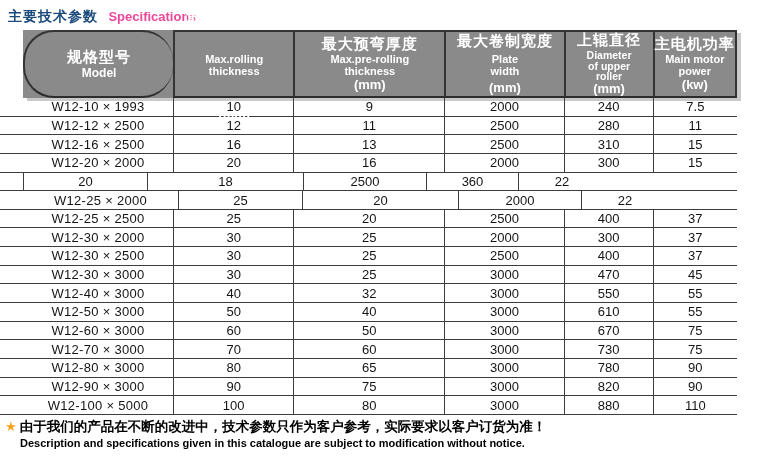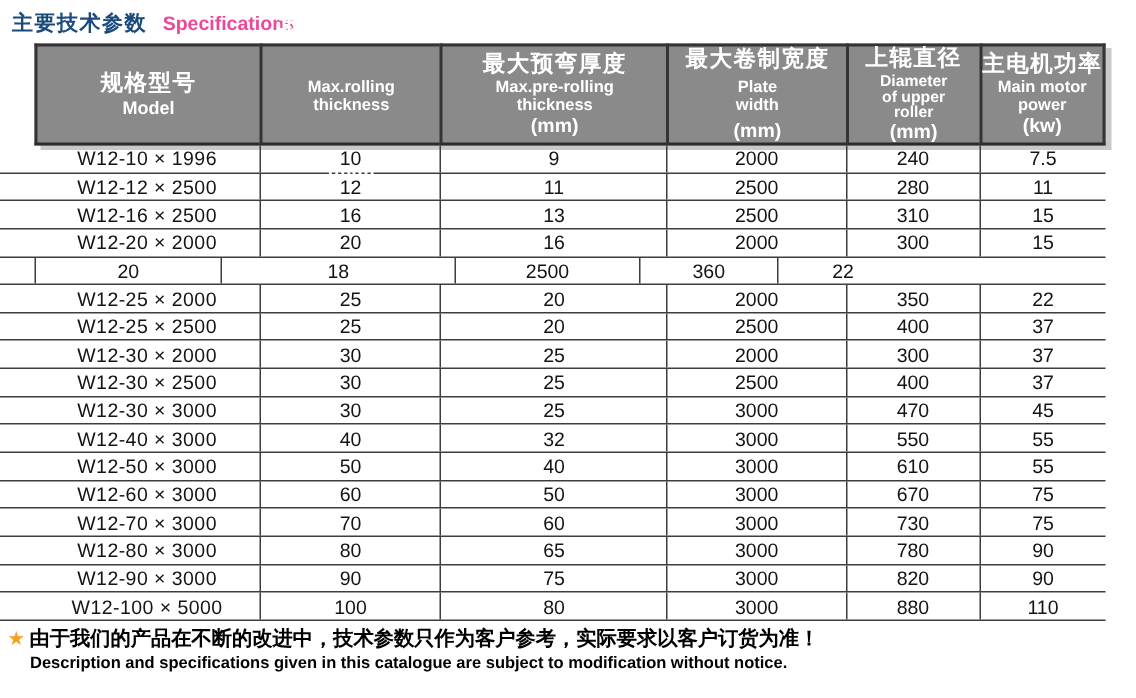--- a/index.html
+++ b/index.html
@@ -19,21 +19,21 @@
          align-items:center;color:#fff;text-align:center;
          border-top:2px solid #343434;border-bottom:2px solid #2c2c2c;}
   .hcell.hb{border-left:2px solid #343434;}
   .hcell.first{border-left:2px solid #343434;}
   .hcell.last{border-right:2px solid #343434;}
   .hcell .zh{font-size:15px;font-weight:bold;line-height:1.2;letter-spacing:1px;}
   .hcell .en{font-size:11px;font-weight:bold;line-height:1.08;white-space:pre-line;margin-top:1px;}
   .hcell .unit{font-size:13px;font-weight:bold;line-height:1.15;}
   .hcell.c0 .en{font-size:12px;}
   .hcell.c4 .en{font-size:10.5px;line-height:1.0;}
-  .w0{width:155px;} .w1{width:124px;gap:28px;} .w2{width:156px;} .w3{width:123px;justify-content:space-between;} .w4{width:92px;} .w5{width:87px;}
+  .w0{width:155px;border-radius:31px;} .w1{width:124px;gap:28px;} .w2{width:156px;} .w3{width:123px;justify-content:space-between;} .w4{width:92px;} .w5{width:87px;}
 
   
   .tbody{width:737px;}
   .trow{display:flex;height:18.65px;box-sizing:border-box;border-bottom:1.5px solid #3d3d3d;}
   .sp{width:23px;flex:0 0 23px;}
   .tcell{box-sizing:border-box;display:flex;align-items:center;justify-content:center;
          font-size:13px;color:#141414;height:100%;}
   .tcell.bl{border-left:1.5px solid #3d3d3d;}
   .tcell.model{letter-spacing:0.3px;}
 
@@ -89,21 +89,21 @@
         <div class="zh">主电机功率</div>
         <div class="en">Main motor
 power</div>
         <div class="unit">(kw)</div>
       </div>
     </div>
 
     <div class="tbody">
         <div class="trow">
           <div class="sp"></div>
-          <div class="tcell w0 model">W12-10 × 1996</div>
+          <div class="tcell w0 model">W12-10 × 1993</div>
           <div class="tcell w1 bl">10</div>
           <div class="tcell w2 bl">9</div>
           <div class="tcell w3 bl">2000</div>
           <div class="tcell w4 bl">240</div>
           <div class="tcell w5 bl">7.5</div>
         </div>
         <div class="trow">
           <div class="sp"></div>
           <div class="tcell w0 model">W12-12 × 2500</div>
           <div class="tcell w1 bl">12</div>
@@ -137,21 +137,20 @@
           <div class="tcell w3 bl">2500</div>
           <div class="tcell w4 bl">360</div>
           <div class="tcell w5 bl">22</div>
         </div>
         <div class="trow">
           <div class="sp"></div>
           <div class="tcell w0 model">W12-25 × 2000</div>
           <div class="tcell w1 bl">25</div>
           <div class="tcell w2 bl">20</div>
           <div class="tcell w3 bl">2000</div>
-          <div class="tcell w4 bl">350</div>
           <div class="tcell w5 bl">22</div>
         </div>
         <div class="trow">
           <div class="sp"></div>
           <div class="tcell w0 model">W12-25 × 2500</div>
           <div class="tcell w1 bl">25</div>
           <div class="tcell w2 bl">20</div>
           <div class="tcell w3 bl">2500</div>
           <div class="tcell w4 bl">400</div>
           <div class="tcell w5 bl">37</div>

